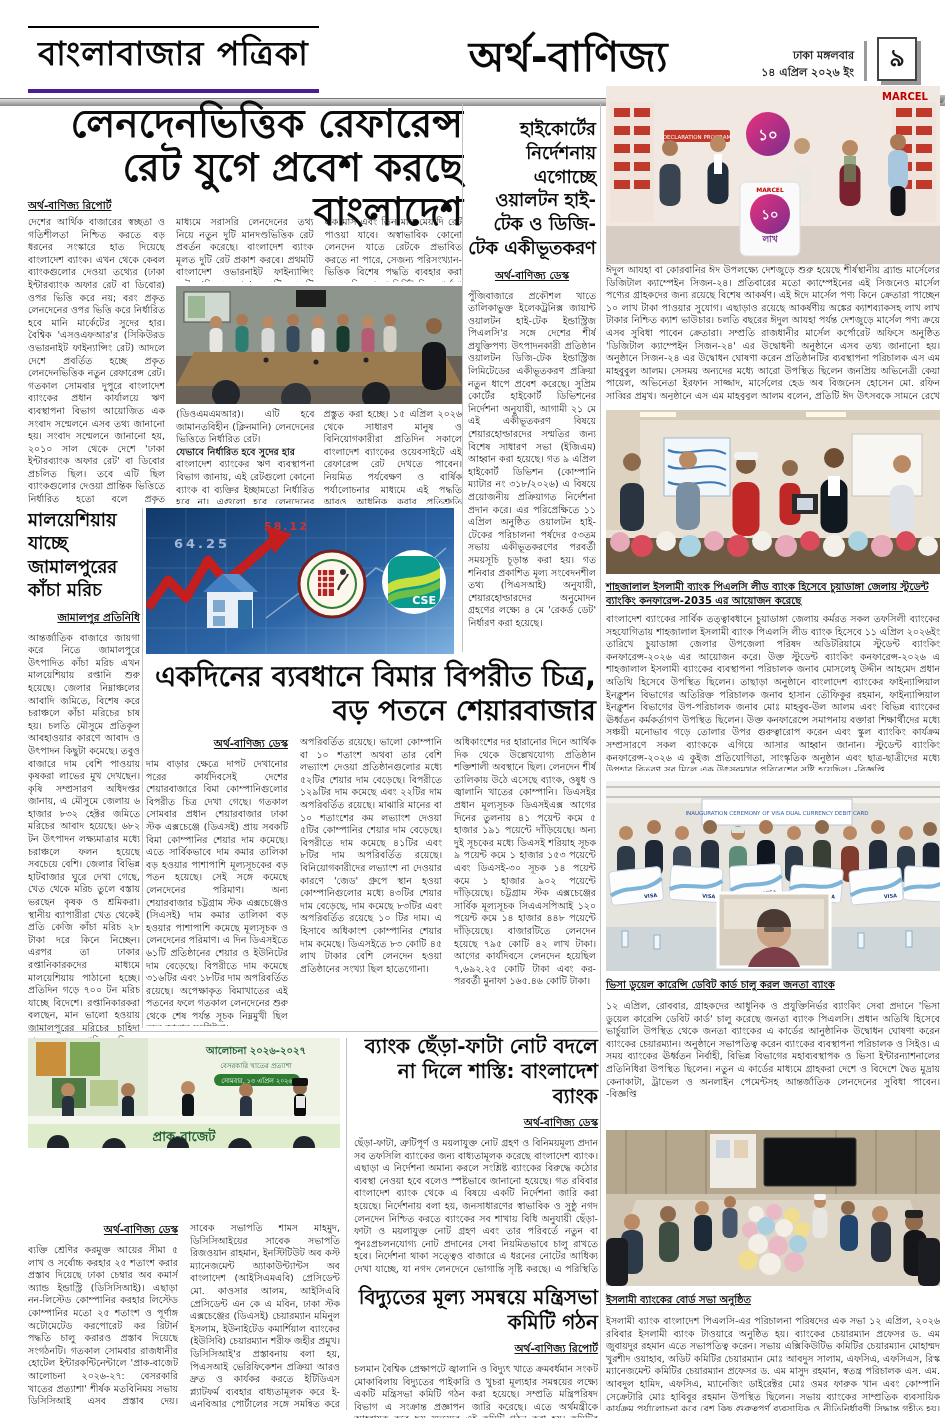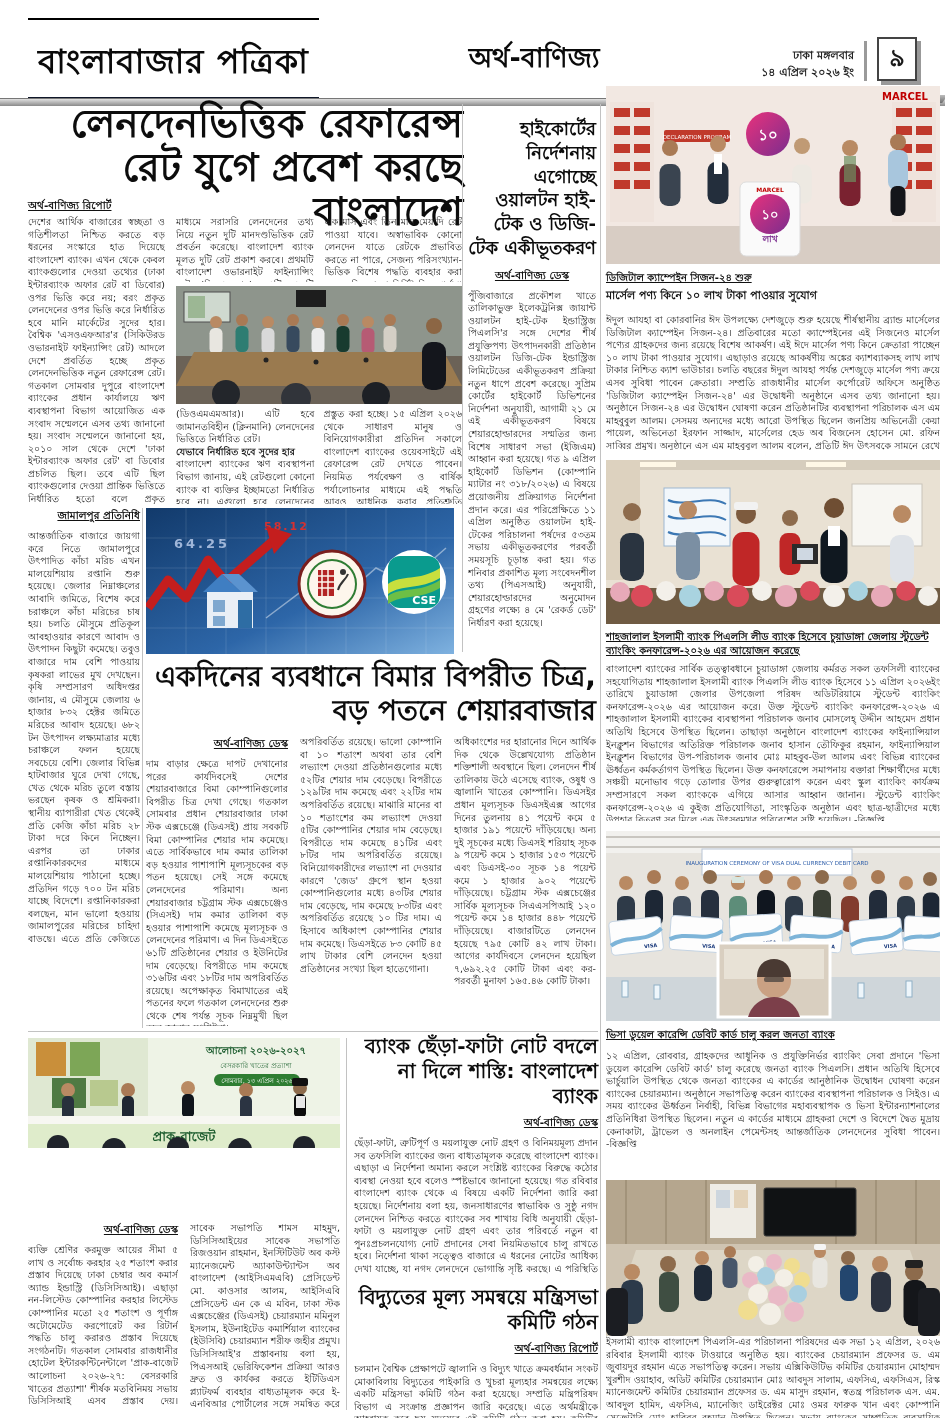--- a/index.html
+++ b/index.html
@@ -1,21 +1,21 @@
 <!DOCTYPE html>
 <html><head>
 <meta charset="utf-8">
 <style>
   html,body{margin:0;padding:0;background:#e8e8e8;}
   .page{position:relative;width:945px;height:1418px;background:#fff;margin:0 auto;
         font-family:"DejaVu Sans","Liberation Sans",sans-serif;color:#1a1a1a;overflow:hidden;}
   
   .masthead{position:absolute;left:28px;top:26px;width:889px;height:66px;display:flex;align-items:center;}
-  .logo{font-size:33px;font-weight:bold;letter-spacing:1px;border-top:2px solid #000;border-bottom:4px solid #0f172a;padding:16px 10px 5px;color:#0a0a0a;}
-  .section-title{font-size:27px;font-weight:bold;margin-left:150px;color:#0a0a0a;}
+  .logo{font-size:33px;font-weight:bold;letter-spacing:1px;border-top:2px solid #000;border-bottom:4px solid #4c1d95;padding:0 10px 5px;color:#0a0a0a;}
+  .section-title{font-size:41px;font-weight:bold;margin-left:150px;color:#0a0a0a;}
   .m-right{margin-left:auto;display:flex;align-items:flex-end;gap:10px;}
   .dateblock{text-align:right;font-size:11px;font-weight:bold;line-height:1.5;color:#222;}
   .vbar{width:3px;height:40px;background:#9a9a9a;}
   .pagebox{width:36px;height:40px;border:2px solid #444;box-shadow:4px 4px 0 #999;display:flex;align-items:center;justify-content:center;font-size:24px;font-weight:bold;background:#fff;}
   .rule3d{position:absolute;left:0;top:98px;width:945px;height:7px;background:linear-gradient(#e0e0e0,#8a8a8a);border-top:1px solid #777;}
   .rule3d:after{content:"";position:absolute;right:0;top:-4px;width:160px;height:8px;background:linear-gradient(#bdbdbd,#6f6f6f);transform:skewX(-35deg);}
   
   .hl{font-weight:bold;color:#0c0c0c;text-align:right;}
   .byline{font-size:10.5px;font-weight:bold;text-decoration:underline;margin-bottom:5px;color:#111;text-align:right;}
   .bt{font-size:9.4px;line-height:1.34;text-align:justify;color:#222;overflow:hidden;}
@@ -114,20 +114,21 @@
   </div>
 
   <div class="vline" style="left:462px;top:104px;height:548px;"></div>
   <div class="abs" style="left:468px;top:104px;width:128px;">
     <h2 class="hl" style="font-size:18px;line-height:1.32;margin:13px 0 8px;">হাইকোর্টের নির্দেশনায় এগোচ্ছে ওয়ালটন হাই-টেক ও ডিজি-টেক একীভূতকরণ</h2>
     <div class="byline" style="text-align:center;text-align:center;display:block;">অর্থ-বাণিজ্য ডেস্ক</div>
     <div class="bt" style="height:398px;">পুঁজিবাজারে প্রকৌশল খাতে তালিকাভুক্ত ইলেকট্রনিক্স জায়ান্ট ওয়ালটন হাই-টেক ইন্ডাস্ট্রিজ পিএলসি'র সঙ্গে দেশের শীর্ষ প্রযুক্তিপণ্য উৎপাদনকারী প্রতিষ্ঠান ওয়ালটন ডিজি-টেক ইন্ডাস্ট্রিজ লিমিটেডের একীভূতকরণ প্রক্রিয়া নতুন ধাপে প্রবেশ করেছে। সুপ্রিম কোর্টের হাইকোর্ট ডিভিশনের নির্দেশনা অনুযায়ী, আগামী ২১ মে এই একীভূতকরণ বিষয়ে শেয়ারহোল্ডারদের সম্মতির জন্য বিশেষ সাধারণ সভা (ইজিএম) আহ্বান করা হয়েছে। গত ৯ এপ্রিল হাইকোর্ট ডিভিশন (কোম্পানি ম্যাটার নং ৩১৮/২০২৬) এ বিষয়ে প্রয়োজনীয় প্রক্রিয়াগত নির্দেশনা প্রদান করে। এর পরিপ্রেক্ষিতে ১১ এপ্রিল অনুষ্ঠিত ওয়ালটন হাই-টেকের পরিচালনা পর্ষদের ৫৩তম সভায় একীভূতকরণের পরবর্তী সময়সূচি চূড়ান্ত করা হয়। গত শনিবার প্রকাশিত মূল্য সংবেদনশীল তথ্য (পিএসআই) অনুযায়ী, শেয়ারহোল্ডারদের অনুমোদন গ্রহণের লক্ষ্যে ৪ মে 'রেকর্ড ডেট' নির্ধারণ করা হয়েছে।</div>
   </div>
 
   <div class="abs" style="left:28px;top:508px;width:112px;">
+    <h2 class="hl" style="font-size:18px;line-height:1.3;margin:0 0 8px;text-align:left;">মালয়েশিয়ায় যাচ্ছে জামালপুরের কাঁচা মরিচ</h2>
     <div class="byline">জামালপুর প্রতিনিধি</div>
     <div class="bt" style="height:412px;">আন্তর্জাতিক বাজারে জায়গা করে নিতে জামালপুরে উৎপাদিত কাঁচা মরিচ এখন মালয়েশিয়ায় রপ্তানি শুরু হয়েছে। জেলার নিম্নাঞ্চলের আবাদি জমিতে, বিশেষ করে চরাঞ্চলে কাঁচা মরিচের চাষ হয়। চলতি মৌসুমে প্রতিকূল আবহাওয়ার কারণে আবাদ ও উৎপাদন কিছুটা কমেছে। তবুও বাজারে দাম বেশি পাওয়ায় কৃষকরা লাভের মুখ দেখছেন। কৃষি সম্প্রসারণ অধিদপ্তর জানায়, এ মৌসুমে জেলায় ৬ হাজার ৮৩২ হেক্টর জমিতে মরিচের আবাদ হয়েছে। ৬৮২ টন উৎপাদন লক্ষ্যমাত্রার মধ্যে চরাঞ্চলে ফলন হয়েছে সবচেয়ে বেশি। জেলার বিভিন্ন হাটবাজার ঘুরে দেখা গেছে, খেত থেকে মরিচ তুলে বস্তায় ভরছেন কৃষক ও শ্রমিকরা। স্থানীয় ব্যাপারীরা খেত থেকেই প্রতি কেজি কাঁচা মরিচ ২৮ টাকা দরে কিনে নিচ্ছেন। এরপর তা ঢাকার রপ্তানিকারকদের মাধ্যমে মালয়েশিয়ায় পাঠানো হচ্ছে। প্রতিদিন গড়ে ৭০০ টন মরিচ যাচ্ছে বিদেশে। রপ্তানিকারকরা বলছেন, মান ভালো হওয়ায় জামালপুরের মরিচের চাহিদা বাড়ছে। এতে প্রতি কেজিতে কৃষকের বাড়তি আয় হচ্ছে ৪ টাকা। এভাবে রপ্তানি অব্যাহত থাকলে আগামীতে মরিচ চাষের পরিধি আরও বাড়বে বলে আশা সংশ্লিষ্টদের। প্রতি কেজিতে খরচ বাদ দিয়ে ২ কোটি টাকা আয়ের সম্ভাবনা রয়েছে বলে জানান তারা।</div>
   </div>
   <div class="vline" style="left:142px;top:508px;height:520px;"></div>
 
   <svg class="ph abs" style="left:146px;top:508px;" width="308" height="146" viewBox="0 0 308 146">
     <defs>
       <linearGradient id="bgb" x1="0" y1="0" x2="1" y2="1">
         <stop offset="0" stop-color="#123a6b"></stop>
           <stop offset="0.6" stop-color="#2d66a8"></stop>
@@ -295,24 +296,20 @@
           <use href="#pt" x="280" y="100" width="24" height="30" fill="#14151a"></use>
       </g>
       <g>
         <rect x="134" y="96" width="60" height="74" rx="6" fill="#fafafa" stroke="#ddd"></rect>
         <circle cx="164" cy="128" r="20" fill="url(#pk)"></circle>
         <text x="164" y="133" font-size="13" font-weight="bold" fill="#fff" text-anchor="middle">১০</text>
         <text x="164" y="156" font-size="9" font-weight="bold" fill="#7b2d8e" text-anchor="middle">লাখ</text>
         <text x="164" y="106" font-size="6" font-weight="bold" fill="#c00000" text-anchor="middle">MARCEL</text>
       </g>
     </svg>
-    <div style="margin:6px 0 8px;">
-      <div class="cap">ডিজিটাল ক্যাম্পেইন সিজন-২৪ শুরু</div>
-      <div class="cap2">মার্সেল পণ্য কিনে ১০ লাখ টাকা পাওয়ার সুযোগ</div>
-    </div>
     <div class="bt" style="height:136px;margin-bottom:10px;">ঈদুল আযহা বা কোরবানির ঈদ উপলক্ষ্যে দেশজুড়ে শুরু হয়েছে শীর্ষস্থানীয় ব্র্যান্ড মার্সেলের ডিজিটাল ক্যাম্পেইন সিজন-২৪। প্রতিবারের মতো ক্যাম্পেইনের এই সিজনেও মার্সেল পণ্যের গ্রাহকদের জন্য রয়েছে বিশেষ আকর্ষণ। এই ঈদে মার্সেল পণ্য কিনে ক্রেতারা পাচ্ছেন ১০ লাখ টাকা পাওয়ার সুযোগ। এছাড়াও রয়েছে আকর্ষণীয় অঙ্কের ক্যাশব্যাকসহ লাখ লাখ টাকার নিশ্চিত ক্যাশ ভাউচার। চলতি বছরের ঈদুল আযহা পর্যন্ত দেশজুড়ে মার্সেল পণ্য ক্রয়ে এসব সুবিধা পাবেন ক্রেতারা। সম্প্রতি রাজধানীর মার্সেল কর্পোরেট অফিসে অনুষ্ঠিত 'ডিজিটাল ক্যাম্পেইন সিজন-২৪' এর উদ্বোধনী অনুষ্ঠানে এসব তথ্য জানানো হয়। অনুষ্ঠানে সিজন-২৪ এর উদ্বোধন ঘোষণা করেন প্রতিষ্ঠানটির ব্যবস্থাপনা পরিচালক এস এম মাহবুবুল আলম। সেসময় অন্যদের মধ্যে আরো উপস্থিত ছিলেন জনপ্রিয় অভিনেত্রী কেয়া পায়েল, অভিনেতা ইরফান সাজ্জাদ, মার্সেলের হেড অব বিজনেস হোসেন মো. রফিন সাব্বির প্রমুখ। অনুষ্ঠানে এস এম মাহবুবুল আলম বলেন, প্রতিটি ঈদ উৎসবকে সামনে রেখে মার্সেল সর্বদা ক্রেতাদের বিশেষ সুবিধা দিয়ে আসছে। এরই ধারাবাহিকতায় আসন্ন ঈদুল আযহা উপলক্ষ্যে পণ্য ক্রয়ে গ্রাহকদের ১০ লাখ টাকা পাওয়ার সুবিধা দেয়া হচ্ছে। পূর্বের মতো মার্সেল ডিজিটাল ক্যাম্পেইনের এই সিজনেও গ্রাহকদের স্বতঃস্ফূর্ত অংশগ্রহণের মাধ্যমে শতভাগ সফল হবে বলে তিনি আশাবাদী। অনুষ্ঠানে জানানো হয়, ডিজিটাল ক্যাম্পেইন সিজন-২৪ চলাকালীন ক্রেতারা দেশজুড়ে মার্সেল ফ্রিজ, এসি, ওয়াশিং মেশিন অথবা সিলিং ফ্যান কেনার পর ক্রেতার নাম, মোবাইল নাম্বার ও সংশ্লিষ্ট পণ্যের বার কোড ডিজিটাল রেজিস্ট্রেশন করা হচ্ছে। এরপর সম্পূর্ণ কম্পিউটারাইজড সিস্টেমে মার্সেলের কাছ থেকে ফিরতি এসএমএসের মাধ্যমে ক্রেতাদের ১০ লাখ টাকা, আকর্ষণীয় অঙ্কের ক্যাশব্যাক বা নিশ্চিত উপহার পাওয়ার তথ্য জানিয়ে দেয়া হচ্ছে। -বিজ্ঞপ্তি</div>
 
     <svg class="ph" width="334" height="164" viewBox="0 0 334 164">
       <rect width="334" height="164" fill="#e9e1d3"></rect>
       <rect x="0" y="0" width="334" height="10" fill="#d6cdbd"></rect>
         <rect x="30" y="2" width="40" height="5" fill="#fff8e6"></rect>
         <rect x="200" y="2" width="40" height="5" fill="#fff8e6"></rect>
       <rect x="0" y="0" width="34" height="120" fill="#ddd2bf"></rect>
       <rect x="58" y="28" width="66" height="58" fill="#f2f7fb" stroke="#9db8d2"></rect>
       <g stroke="#3c78b4" stroke-width="2" fill="none">
@@ -350,21 +347,21 @@
           <circle cx="156" cy="131" r="10" fill="#f3f0ea"></circle>
           <circle cx="180" cy="136" r="11" fill="#e7a9b8"></circle>
           <circle cx="204" cy="131" r="10" fill="#d94b5a"></circle>
           <circle cx="228" cy="136" r="11" fill="#f3f0ea"></circle>
           <circle cx="252" cy="131" r="10" fill="#a9d3e0"></circle>
           <circle cx="276" cy="136" r="11" fill="#e7a9b8"></circle>
           <circle cx="300" cy="131" r="10" fill="#d94b5a"></circle>
           <circle cx="322" cy="136" r="10" fill="#f3f0ea"></circle>
       </g>
     </svg>
-    <div class="cap" style="margin:6px 0 6px;line-height:1.35;">শাহজালাল ইসলামী ব্যাংক পিএলসি লীড ব্যাংক হিসেবে চুয়াডাঙ্গা জেলায় স্টুডেন্ট ব্যাংকিং কনফারেন্স-২০২৬ এর আয়োজন করেছে</div>
+    <div class="cap" style="margin:6px 0 6px;line-height:1.35;">শাহজালাল ইসলামী ব্যাংক পিএলসি লীড ব্যাংক হিসেবে চুয়াডাঙ্গা জেলায় স্টুডেন্ট ব্যাংকিং কনফারেন্স-2035 এর আয়োজন করেছে</div>
     <div class="bt" style="height:158px;margin-bottom:10px;">বাংলাদেশ ব্যাংকের সার্বিক তত্ত্বাবধানে চুয়াডাঙ্গা জেলায় কর্মরত সকল তফসিলী ব্যাংকের সহযোগিতায় শাহজালাল ইসলামী ব্যাংক পিএলসি লীড ব্যাংক হিসেবে ১১ এপ্রিল ২০২৬ইং তারিখে চুয়াডাঙ্গা জেলার উপজেলা পরিষদ অডিটরিয়ামে স্টুডেন্ট ব্যাংকিং কনফারেন্স-২০২৬ এর আয়োজন করে। উক্ত স্টুডেন্ট ব্যাংকিং কনফারেন্স-২০২৬ এ শাহজালাল ইসলামী ব্যাংকের ব্যবস্থাপনা পরিচালক জনাব মোসলেহ্ উদ্দীন আহমেদ প্রধান অতিথি হিসেবে উপস্থিত ছিলেন। তাছাড়া অনুষ্ঠানে বাংলাদেশ ব্যাংকের ফাইন্যান্সিয়াল ইনক্লুশন বিভাগের অতিরিক্ত পরিচালক জনাব হাসান তৌফিকুর রহমান, ফাইন্যান্সিয়াল ইনক্লুশন বিভাগের উপ-পরিচালক জনাব মোঃ মাহবুব-উল আলম এবং বিভিন্ন ব্যাংকের ঊর্ধ্বতন কর্মকর্তাগণ উপস্থিত ছিলেন। উক্ত কনফারেন্সে সমাপনায় বক্তারা শিক্ষার্থীদের মধ্যে সঞ্চয়ী মনোভাব গড়ে তোলার উপর গুরুত্বারোপ করেন এবং স্কুল ব্যাংকিং কার্যক্রম সম্প্রসারণে সকল ব্যাংককে এগিয়ে আসার আহ্বান জানান। স্টুডেন্ট ব্যাংকিং কনফারেন্স-২০২৬ এ কুইজ প্রতিযোগিতা, সাংস্কৃতিক অনুষ্ঠান এবং ছাত্র-ছাত্রীদের মধ্যে উপহার বিতরণ সব মিলে এক উৎসবমুখর পরিবেশের সৃষ্টি হয়েছিল। -বিজ্ঞপ্তি</div>
 
     <svg class="ph" width="334" height="190" viewBox="0 0 334 190">
       <rect width="334" height="190" fill="#e7e4de"></rect>
       <rect width="334" height="22" fill="#f2f1ee"></rect>
         <g stroke="#c9c6c0" stroke-width="2">
           <path d="M0 6H334M0 16H334"></path>
         </g>
       <rect x="96" y="18" width="150" height="26" fill="#ffffff" stroke="#b9c6d6"></rect>
       <text x="171" y="34" font-size="5.5" fill="#2a5ba8" text-anchor="middle">INAUGURATION CEREMONY OF VISA DUAL CURRENCY DEBIT CARD</text>
@@ -491,16 +488,17 @@
           <use href="#pt" x="260" y="92" width="30" height="40" fill="#2c3340"></use>
         <circle cx="308" cy="92" r="9" fill="#8d6b4c"></circle>
           <rect x="299" y="80" width="18" height="8" rx="3" fill="#222"></rect>
           <use href="#pt" x="292" y="100" width="34" height="46" fill="#14161a"></use>
       </g>
       <g fill="#1b1d22">
           <rect x="0" y="108" width="22" height="48" rx="6"></rect>
           <rect x="312" y="108" width="22" height="48" rx="6"></rect>
         </g>
     </svg>
+    <div class="cap" style="margin:6px 0 6px;">ইসলামী ব্যাংকের বোর্ড সভা অনুষ্ঠিত</div>
     <div class="bt" style="height:96px;">ইসলামী ব্যাংক বাংলাদেশ পিএলসি-এর পরিচালনা পরিষদের এক সভা ১২ এপ্রিল, ২০২৬ রবিবার ইসলামী ব্যাংক টাওয়ারে অনুষ্ঠিত হয়। ব্যাংকের চেয়ারম্যান প্রফেসর ড. এম জুবায়দুর রহমান এতে সভাপতিত্ব করেন। সভায় এক্সিকিউটিভ কমিটির চেয়ারম্যান মোহাম্মদ খুরশীদ ওয়াহাব, অডিট কমিটির চেয়ারম্যান মোঃ আবদুস সালাম, এফসিএ, এফসিএস, রিস্ক ম্যানেজমেন্ট কমিটির চেয়ারম্যান প্রফেসর ড. এম মাসুদ রহমান, স্বতন্ত্র পরিচালক এস. এম. আবদুল হামিদ, এফসিএ, ম্যানেজিং ডাইরেক্টর মোঃ ওমর ফারুক খান এবং কোম্পানি সেক্রেটারি মোঃ হাবিবুর রহমান উপস্থিত ছিলেন। সভায় ব্যাংকের সাম্প্রতিক ব্যবসায়িক কার্যক্রম পর্যালোচনা করে বেশ কিছু গুরুত্বপূর্ণ ব্যবসায়িক ও নীতিনির্ধারণী সিদ্ধান্ত গৃহীত হয়। -বিজ্ঞপ্তি</div>
   </div>
 
 </div>
 
 </body></html>

